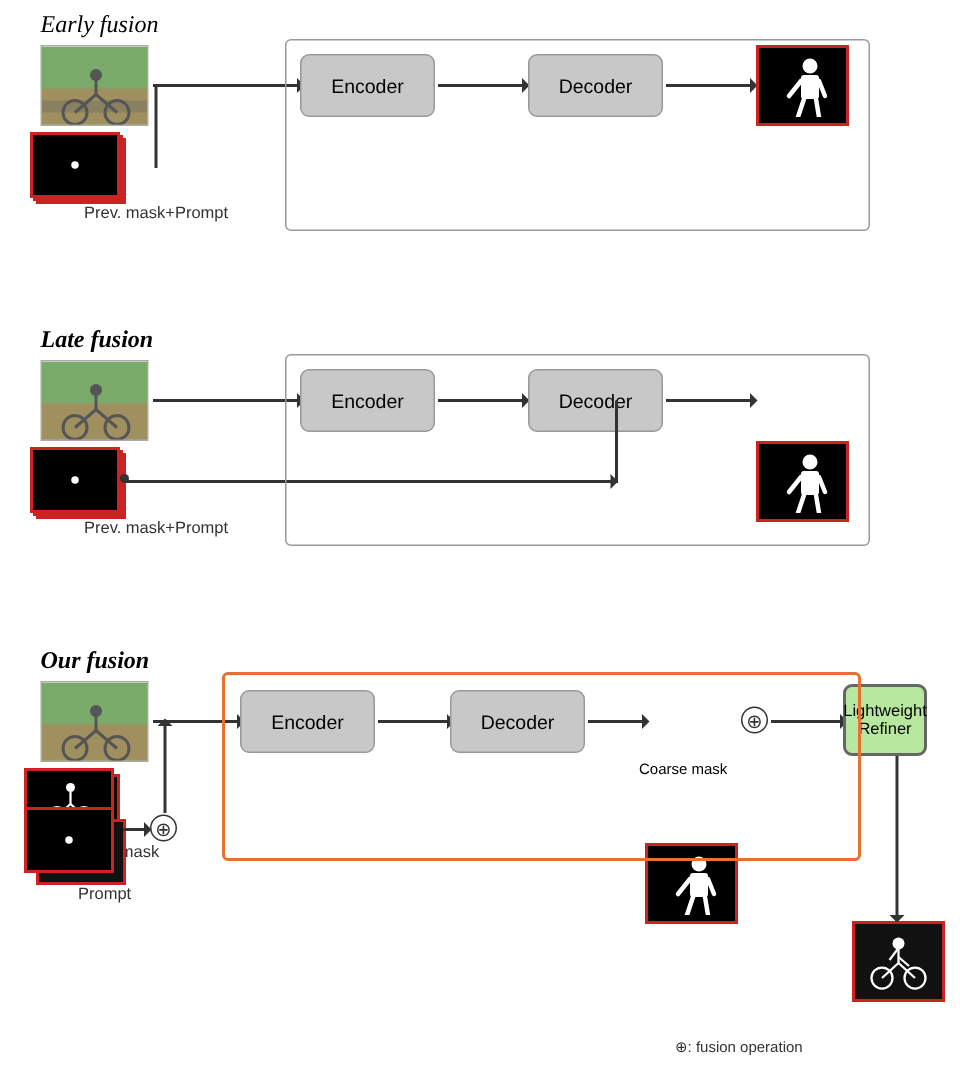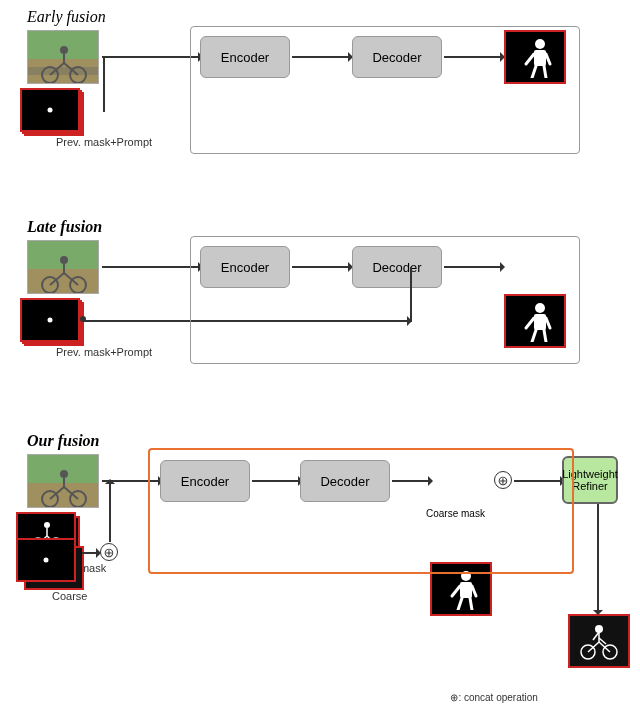--- a/index.html
+++ b/index.html
@@ -375,21 +375,21 @@
   </div>
 </div>
 <div class="label-text" style="top:562px; left:16px;">Prev. mask</div>
 
 <div class="stacked-wrap" style="top:538px; left:16px;">
   <div class="stack-back" style="top:8px; left:8px;"></div>
   <div class="stack-front">
     <div class="mask-dot"></div>
   </div>
 </div>
-<div class="label-text" style="top:590px; left:16px;">Coarse</div>
+<div class="label-text" style="top:590px; left:16px;">Prompt</div>
 
 <div class="plus-circle" style="top:543px; left:100px;">⊕</div>
 
 <div class="arrow arrow-v up" style="top:480px; left:109px; height:62px; width:2px;"></div>
 
 <div class="arrow arrow-h right" style="top:552px; left:82px; width:18px;"></div>
 
 <div class="orange-outline" style="top:448px; left:148px; width:426px; height:126px;"></div>
 
 <div class="fine-result" style="top:614px; left:568px;">
@@ -402,13 +402,13 @@
     <line x1="25" y1="22" x2="36" y2="32" stroke="white" stroke-width="1.5"></line>
     <line x1="25" y1="22" x2="25" y2="12" stroke="white" stroke-width="1.5"></line>
     <circle cx="25" cy="9" r="4" fill="white"></circle>
     <line x1="25" y1="12" x2="19" y2="20" stroke="white" stroke-width="1.5"></line>
     <line x1="25" y1="18" x2="32" y2="24" stroke="white" stroke-width="1.5"></line>
   </svg>
 </div>
 
 <div class="arrow arrow-v down" style="top:504px; left:597px; height:110px; width:2px;"></div>
 
-<div class="concat-note" style="top:692px; left:450px;">⊕: concat operation</div>
+<div class="concat-note" style="top:692px; left:450px;">⊕: fusion operation</div>
 
 </body></html>

